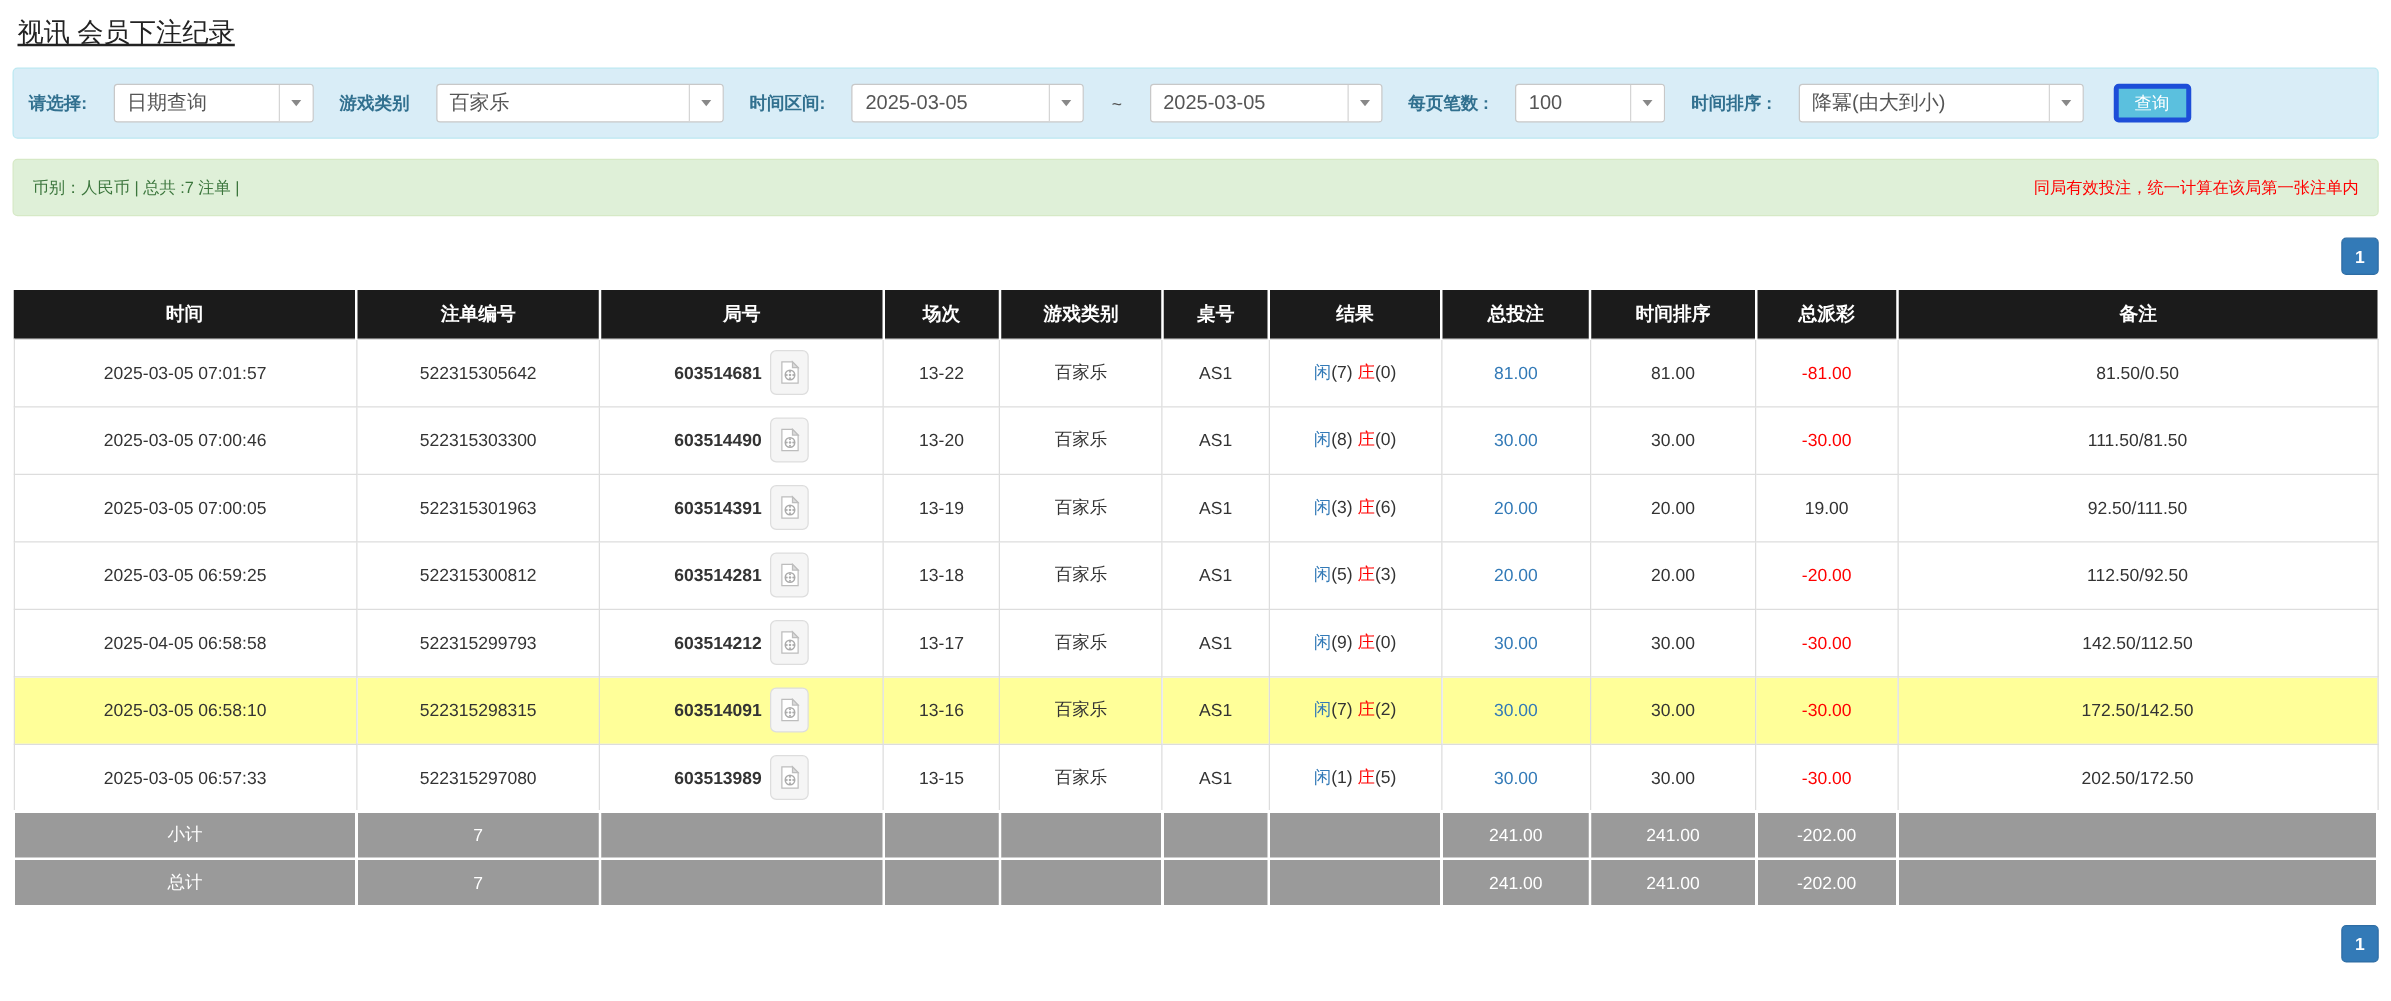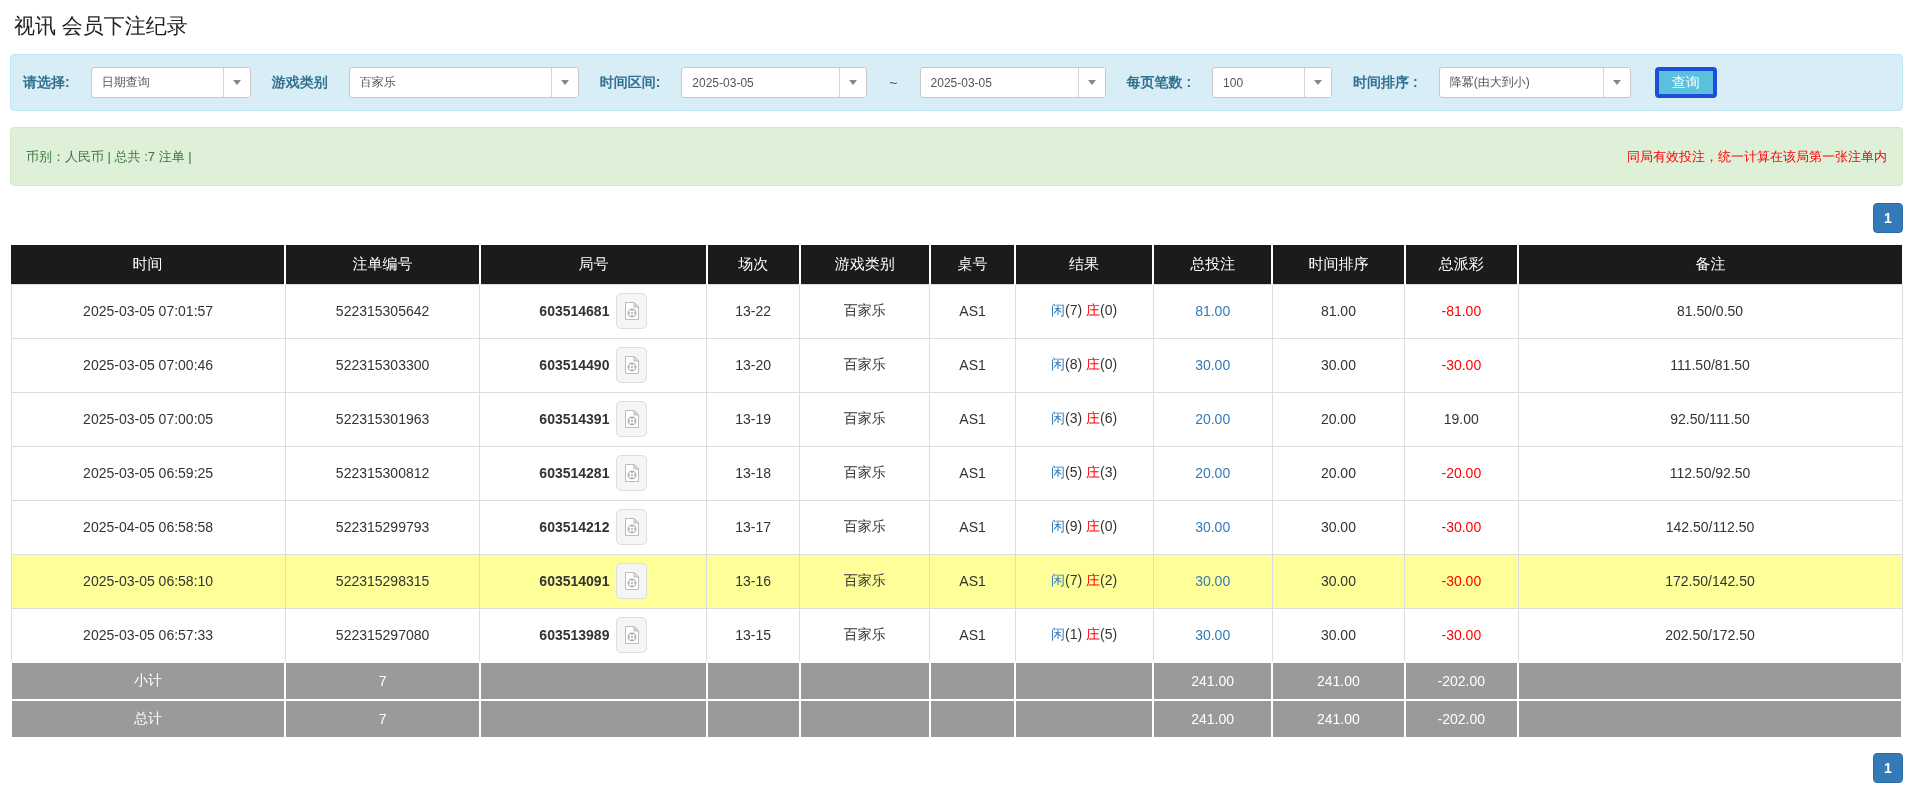--- a/index.html
+++ b/index.html
@@ -4,67 +4,67 @@
 <style>
   * { box-sizing: border-box; }
   html,body { margin:0; padding:0; background:#fff; }
   body {
     width:1913px; height:801px; overflow:hidden;
     font-family:"Liberation Sans","DejaVu Sans",sans-serif;
     color:#333;
   }
   .page { padding:8px 10px 0 10px; }
 
-  .page-title { font-size:21px; font-weight:400; color:#222; margin:4px 0 14px 4px; }
+  .page-title { font-size:21px; font-weight:400; color:#222; margin:4px 0 14px 4px;text-decoration:underline; }
 
   
   .filter-panel {
     background:#d9edf7; border:1px solid #bce8f1; border-radius:4px;
     padding:12px 12px; display:flex; align-items:center; gap:21px;
   }
   .f-label { color:#31708f; font-weight:bold; font-size:14px; white-space:nowrap; }
   .combo {
     display:flex; background:#fff; border:1px solid #c8c8c8; border-radius:3px;
     height:31px; align-items:stretch; overflow:hidden;
   }
-  .combo-text { padding:4px 10px; font-size:12px; color:#555; display:flex; align-items:center; flex:1; white-space:nowrap; }
+  .combo-text { padding:4px 10px; font-size:16px; color:#555; display:flex; align-items:center; flex:1; white-space:nowrap; }
   .combo-caret { width:27px; border-left:1px solid #d5d5d5; display:flex; align-items:center; justify-content:center; background:#fff; }
   .caret { width:0; height:0; border-left:4px solid transparent; border-right:4px solid transparent; border-top:5px solid #888; }
   .w-select { width:160px; } .w-game { width:230px; } .w-date { width:186px; }
-  .w-size { width:120px; } .w-sort { width:192px; }
+  .w-size { width:120px; } .w-sort { width:228px; }
   .tilde { color:#555; font-size:14px; margin:0 1px; }
   .search-btn {
     background:#5bc0de; border:4px solid #1d4ed8; color:#fff; font-size:14px;
     height:31px; padding:0 13px; border-radius:4px; cursor:pointer; margin-left:3px;
     font-family:inherit;
   }
 
   
   .summary-bar {
     margin-top:16px; background:#dff0d8; border:1px solid #d6e9c6; border-radius:4px;
-    padding:0 15px; height:59px; display:flex; align-items:center; justify-content:space-between;
+    padding:0 15px; height:46px; display:flex; align-items:center; justify-content:space-between;
     font-size:13px;
   }
   .summary-left { color:#3c763d; }
   .summary-right { color:#ff0000; }
 
   
   .pager-row { display:flex; justify-content:flex-end; margin:17px 0 12px 0; }
   .pager-row.bottom { margin:14px 0 0 0; }
   .page-btn {
     background:#337ab7; color:#fff; border:1px solid #2e6da4; border-radius:4px;
     min-width:30px; height:30px; font-size:14px; font-weight:bold;
     display:flex; align-items:center; justify-content:center; cursor:pointer;
     font-family:inherit;
   }
 
   
   table { width:100%; border-collapse:collapse; table-layout:fixed; }
   thead th {
-    background:#1b1b1b; color:#fff; font-weight:normal; font-size:15px;
+    background:#1b1b1b; color:#fff; font-weight:bold; font-size:15px;
     height:39px; border-right:2px solid #fff; text-align:center;
   }
   thead th:last-child { border-right:none; }
   tbody td {
     height:54px; text-align:center; color:#333; font-size:14px;
     border:1px solid #ddd; background:#fff; overflow:hidden; white-space:nowrap;
   }
   tr.highlight td { background:#ffff99; }
   tr.totals td {
     background:#9a9a9a; color:#fff; height:38px; border:2px solid #fff; font-size:14px;

